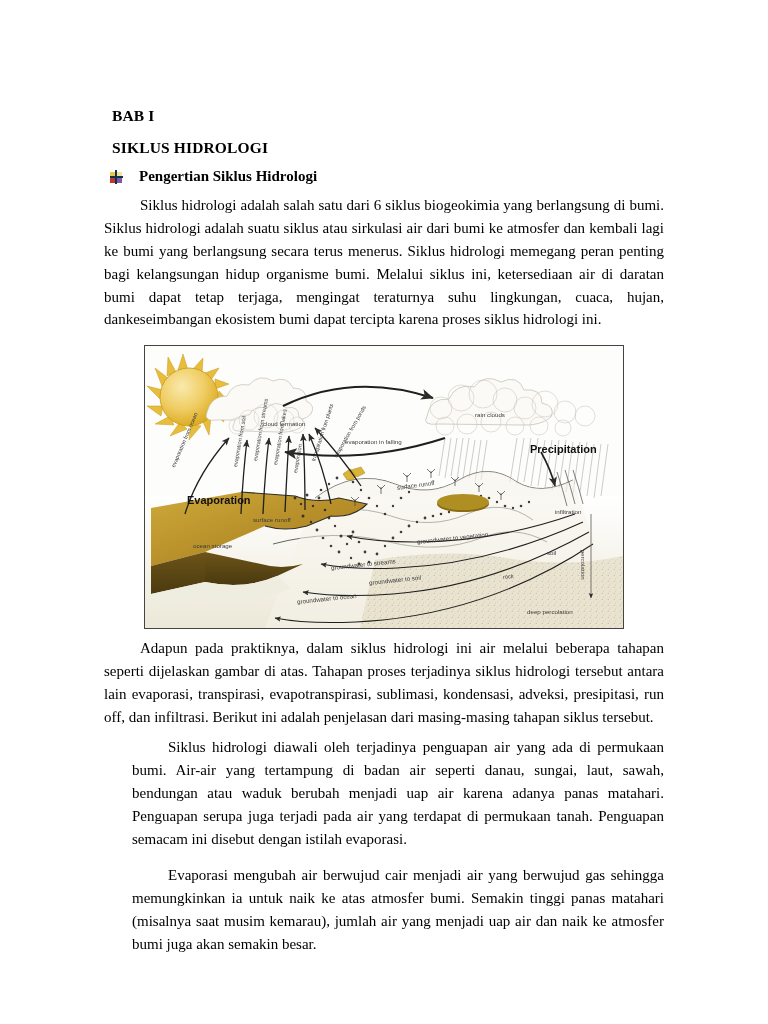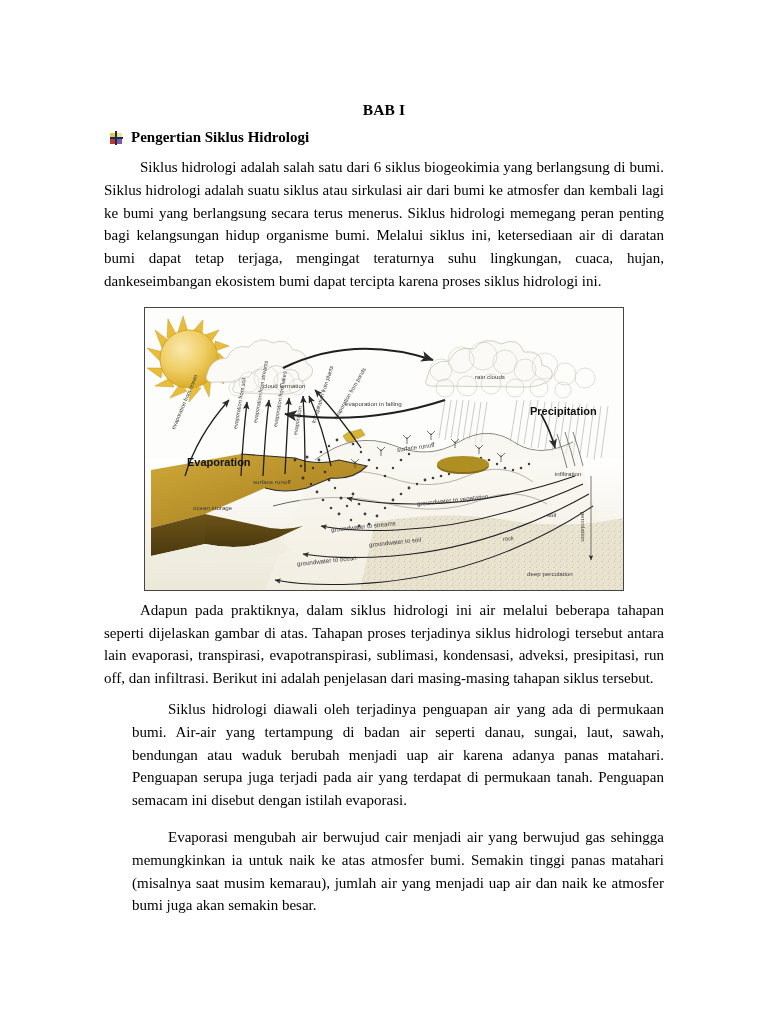--- a/index.html
+++ b/index.html
@@ -20,34 +20,33 @@
     width: 768px;
     height: 1024px;
     box-sizing: border-box;
     padding: 96px 104px 0 104px;
     background: #ffffff;
   }
 
   
   .chapter-title,
   .doc-title {
-    text-align: center;
     font-weight: bold;
     font-size: 15.5px;
     line-height: 1.58;
-    margin: 2px;
+    margin: 8px;
     letter-spacing: 0.15px;
   }
   .doc-title { margin-bottom: 4px; }
 
   
   .bullet-heading {
     display: flex;
     align-items: flex-start;
-    gap: 8px;
+    gap: 16px;
     margin: 6px 0 2px 6px;
   }
   .bullet-icon {
     flex: 0 0 auto;
     position: relative;
     width: 13px;
     height: 14px;
     margin-top: 3px;
   }
   
@@ -130,20 +129,21 @@
   .fig-label.small { font-size: 6.2px; }
   .fig-label.tiny  { font-size: 5.6px; }
   .fig-label.bold  { font-weight: bold; color: #111; font-size: 11px; }
 </style>
 </head>
 <body>
 
 <div class="page">
 
   <div class="chapter-title">BAB I</div>
+  <div class="doc-title">SIKLUS HIDROLOGI</div>
 
   <div class="bullet-heading">
     <span class="bullet-icon">
       <span class="q1"></span>
         <span class="q2"></span>
       <span class="q3"></span>
         <span class="q4"></span>
       <span class="vbar"></span>
         <span class="hbar"></span>
     </span>

